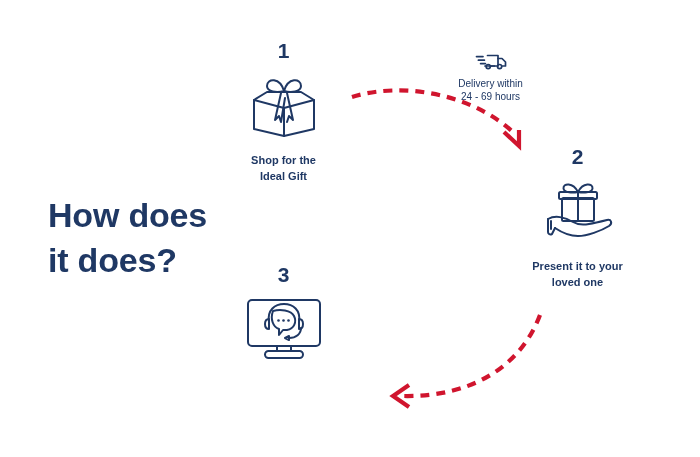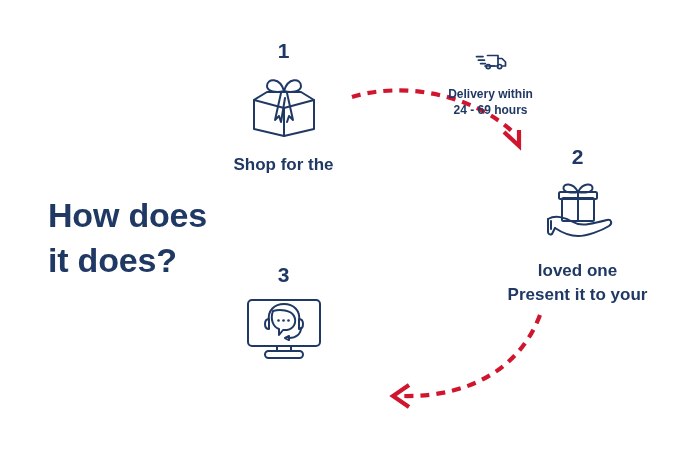--- a/index.html
+++ b/index.html
@@ -43,21 +43,21 @@
     margin-bottom: 6px;
   }
   .step-icon {
     display: flex;
     align-items: center;
     justify-content: center;
     height: 76px;
   }
   .step-caption {
     margin-top: 10px;
-    font-size: 17px;
+    font-size: 11px;
     font-weight: bold;
     line-height: 1.42;
     color: #1F3864;
   }
   .step-caption .cap-line { display: block; white-space: pre; }
 
   #step-1 { left: 196px; top: 40px;  width: 175px; }
   #step-2 { left: 490px; top: 146px; width: 175px; }
   #step-3 { left: 196px; top: 264px; width: 175px; }
 
@@ -68,23 +68,23 @@
     width: 117px;
     text-align: center;
   }
   #delivery-note .dn-icon {
     display: flex;
     justify-content: center;
     align-items: center;
     height: 24px;
   }
   #delivery-note .dn-text {
-    margin-top: 13px;
-    font-size: 12px;
-    font-weight: bold;
+    margin-top: 3px;
+    font-size: 10px;
+    font-weight: normal;
     line-height: 1.32;
     color: #1F3864;
   }
   #delivery-note .dn-line { display: block; white-space: pre; }
 
   
   .arrow-layer {
     left: 0; top: 0;
     width: 700px; height: 457px;
     pointer-events: none;
@@ -149,20 +149,21 @@
           <path d="M39,21 C35,7 22,8 22,16 C22,22 32,23 39,21 Z"></path>
           <path d="M39,21 C43,7 56,8 56,16 C56,22 46,23 39,21 Z"></path>
 
           <path d="M36,23 L30,50 L34,46 L36,52 L40,28"></path>
           <path d="M42,23 L48,50 L44,46 L42,52"></path>
         </g>
       </svg>
     </div>
     <div class="step-caption">
       <span class="cap-line">Shop for the</span>
+      <span class="cap-line">Ideal Gift</span>
     </div>
   </div>
 
   <div id="step-2" class="step">
     <div class="step-num">2</div>
     <div class="step-icon">
       <svg width="86" height="68" viewBox="0 0 86 68">
         <g fill="none" stroke="#1F3864" stroke-width="2" stroke-linecap="round" stroke-linejoin="round">
 
           <rect x="27" y="21" width="32" height="23" rx="1.5"></rect>
@@ -176,22 +177,22 @@
 
           <path d="M13,42 C20,38 30,40 38,45 C43,48 49,48 54,47 C60,46 68,44 72,43
                    C76,42 78,46 74,49 C66,54 52,59 43,59 C34,59 26,55 20,51"></path>
 
           <path d="M13,42 L13,55 C13,57 15,58 17,57 L20,51"></path>
           <path d="M16,44 L16,52"></path>
         </g>
       </svg>
     </div>
     <div class="step-caption">
+      <span class="cap-line">Present it to your</span>
       <span class="cap-line">loved one</span>
-      <span class="cap-line">Present it to your</span>
     </div>
   </div>
 
   <div id="step-3" class="step">
     <div class="step-num">3</div>
     <div class="step-icon">
       <svg width="90" height="70" viewBox="0 0 90 70">
         <g fill="none" stroke="#1F3864" stroke-width="2" stroke-linecap="round" stroke-linejoin="round">
 
           <rect x="9" y="6" width="72" height="46" rx="4"></rect>

